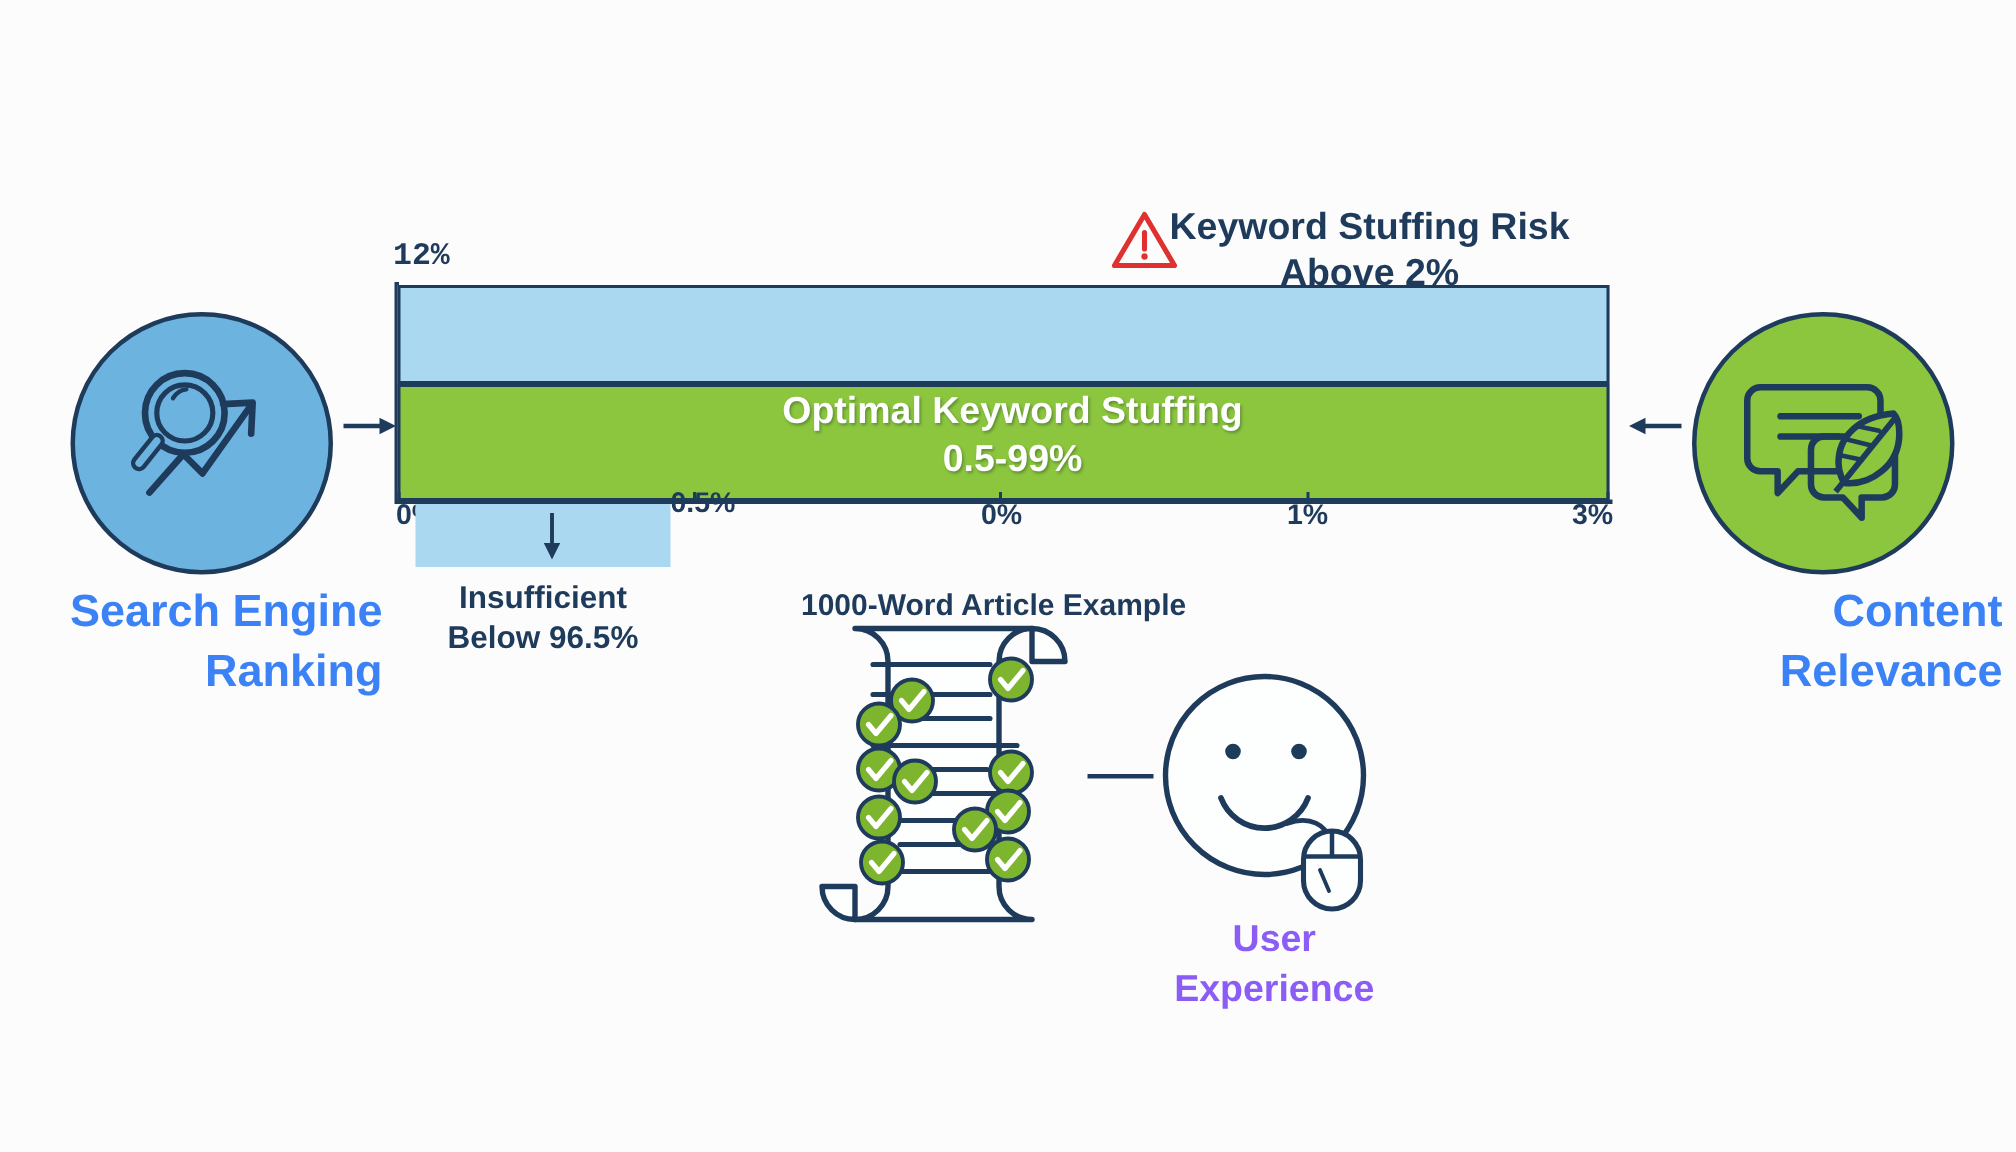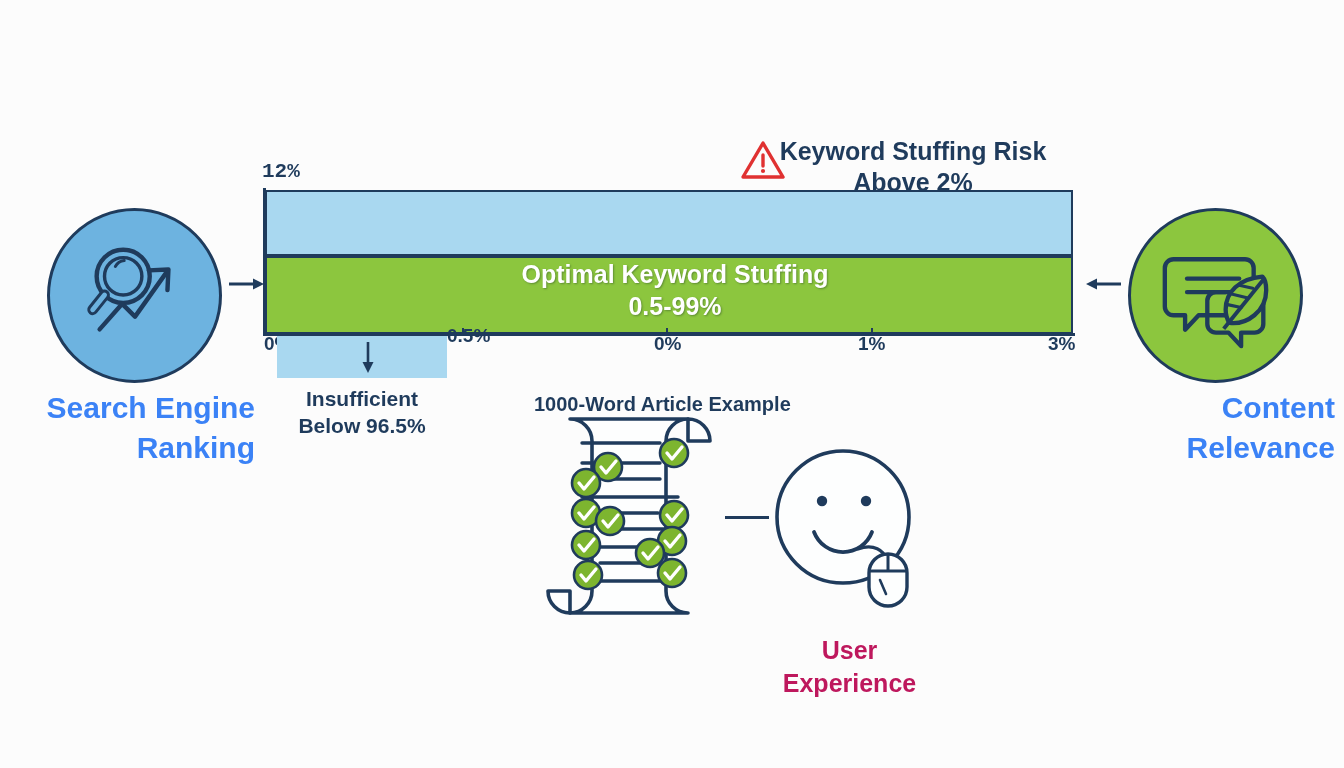--- a/index.html
+++ b/index.html
@@ -102,27 +102,26 @@
     font-size: 22px;
     white-space: nowrap;
   }
   .example-text {
     color: #1f3b5c;
     font-weight: bold;
     font-size: 20px;
     white-space: nowrap;
   }
   .ux-label {
-    color: #be185d;
+    color: #8b5cf6;
     font-weight: bold;
     font-size: 25px;
     line-height: 1.3;
     text-align: center;
     white-space: pre-line;
-    margin-top: 24px;
   }
   .connector {
     background: #1f3b5c;
     height: 3px;
   }
 </style>
 </head>
 <body>
 
 <div id="stage">

